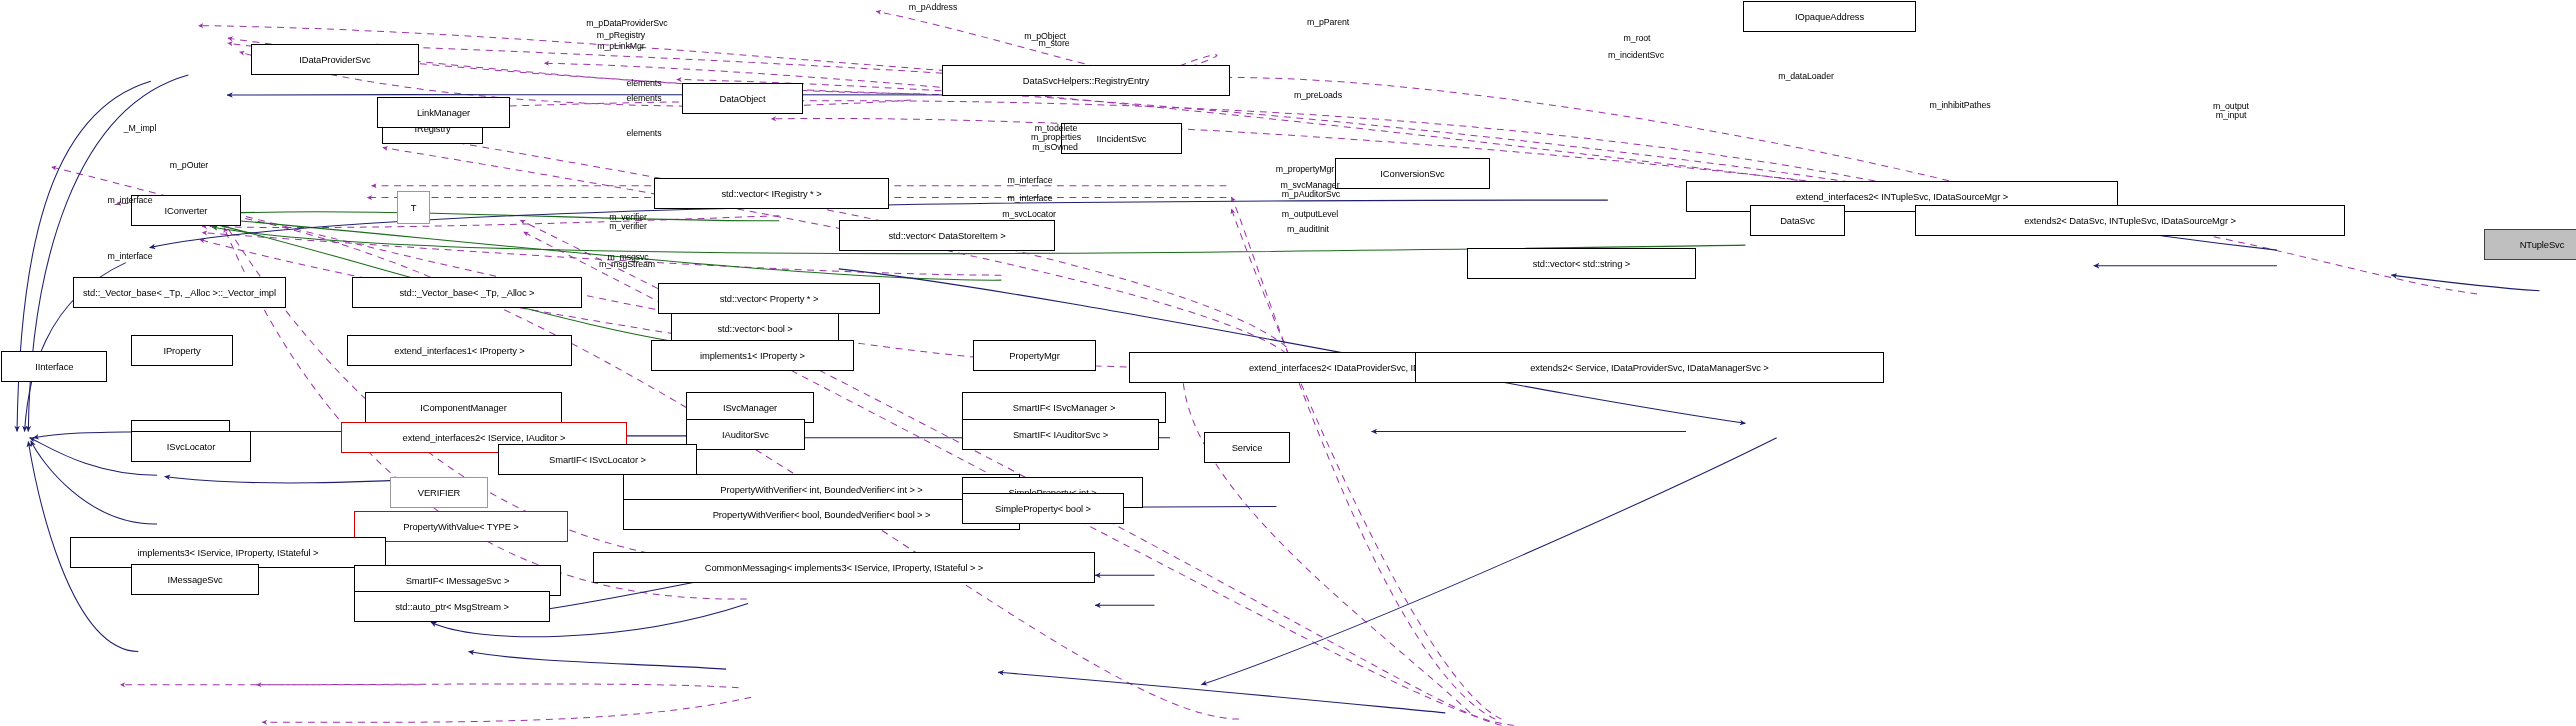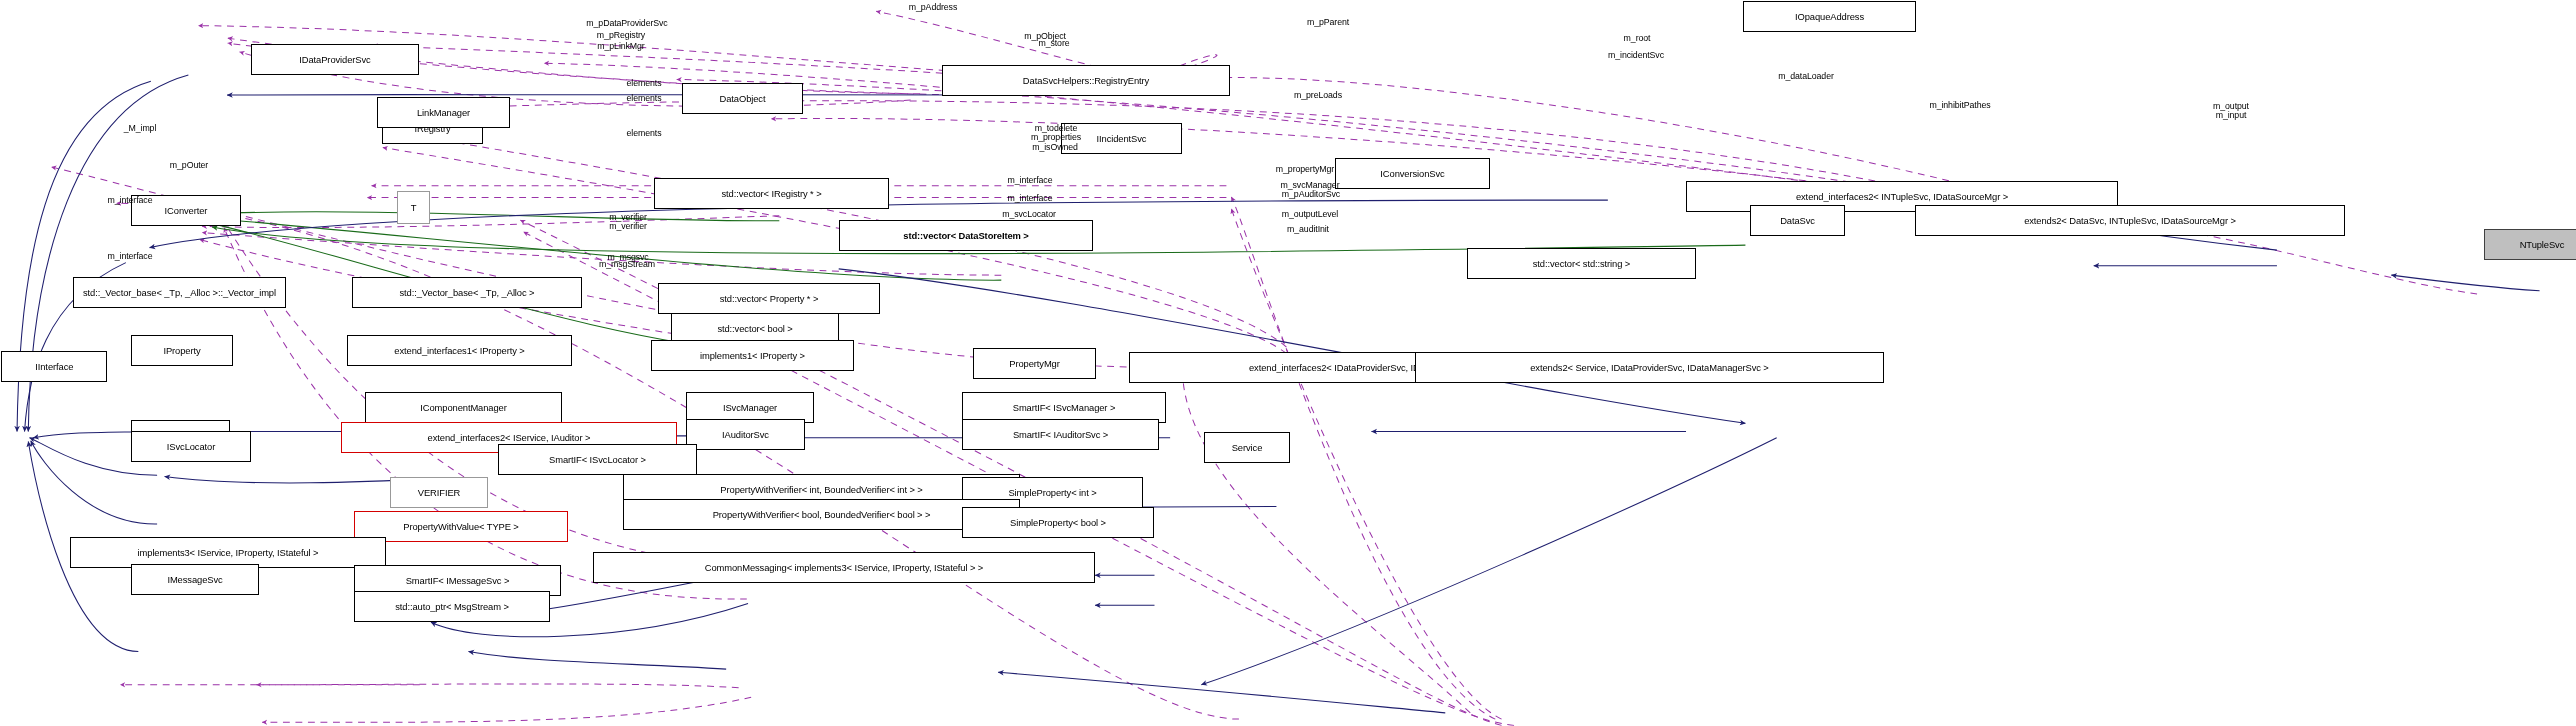--- a/index.html
+++ b/index.html
@@ -225,48 +225,48 @@
       <div class="node" style="left: 377px; top: 97px; width: 133px; height: 31px;">LinkManager</div>
       <div class="node" style="left: 1061px; top: 123px; width: 121px; height: 31px;">IIncidentSvc</div>
       <div class="node" style="left: 1335px; top: 158px; width: 155px; height: 31px;">IConversionSvc</div>
       <div class="node" style="left: 1686px; top: 181px; width: 432px; height: 31px;">extend_interfaces2&lt; INTupleSvc, IDataSourceMgr &gt;</div>
       <div class="node" style="left: 131px; top: 195px; width: 110px; height: 31px;">IConverter</div>
       <div class="node" style="left: 654px; top: 178px; width: 235px; height: 31px;">std::vector&lt; IRegistry * &gt;</div>
       <div class="node" style="left: 1750px; top: 205px; width: 95px; height: 31px;">DataSvc</div>
       <div class="node" style="left: 1915px; top: 205px; width: 430px; height: 31px;">extends2&lt; DataSvc, INTupleSvc, IDataSourceMgr &gt;</div>
       <div class="node filled" style="left: 2484px; top: 229px; width: 116px; height: 31px;">NTupleSvc</div>
       <div class="node grey-border" style="left: 397px; top: 191px; width: 33px; height: 33px;">T</div>
-      <div class="node" style="left: 839px; top: 220px; width: 254px; height: 31px; font-weight: bold;">std::vector&lt; DataStoreItem &gt;</div>
+      <div class="node" style="left: 839px; top: 220px; width: 216px; height: 31px;">std::vector&lt; DataStoreItem &gt;</div>
       <div class="node" style="left: 1467px; top: 248px; width: 229px; height: 31px;">std::vector&lt; std::string &gt;</div>
       <div class="node" style="left: 73px; top: 277px; width: 213px; height: 31px;">std::_Vector_base&lt; _Tp, _Alloc &gt;::_Vector_impl</div>
       <div class="node" style="left: 352px; top: 277px; width: 230px; height: 31px;">std::_Vector_base&lt; _Tp, _Alloc &gt;</div>
       <div class="node" style="left: 658px; top: 283px; width: 222px; height: 31px;">std::vector&lt; Property * &gt;</div>
       <div class="node" style="left: 671px; top: 313px; width: 168px; height: 31px;">std::vector&lt; bool &gt;</div>
       <div class="node" style="left: 1.3px; top: 351px; width: 106px; height: 31px;">IInterface</div>
       <div class="node" style="left: 131px; top: 335px; width: 102px; height: 31px;">IProperty</div>
       <div class="node" style="left: 347px; top: 335px; width: 225px; height: 31px;">extend_interfaces1&lt; IProperty &gt;</div>
       <div class="node" style="left: 651px; top: 340px; width: 203px; height: 31px;">implements1&lt; IProperty &gt;</div>
-      <div class="node" style="left: 973px; top: 348px; width: 123px; height: 31px;">PropertyMgr</div>
+      <div class="node" style="left: 973px; top: 340px; width: 123px; height: 31px;">PropertyMgr</div>
       <div class="node" style="left: 1129px; top: 352px; width: 483px; height: 31px;">extend_interfaces2&lt; IDataProviderSvc, IDataManagerSvc &gt;</div>
       <div class="node" style="left: 1415px; top: 352px; width: 469px; height: 31px;">extends2&lt; Service, IDataProviderSvc, IDataManagerSvc &gt;</div>
       <div class="node" style="left: 131px; top: 392px; width: 99px; height: 31px; margin-top: 28px;">IStateful</div>
       <div class="node" style="left: 365px; top: 392px; width: 197px; height: 31px;">IComponentManager</div>
       <div class="node" style="left: 686px; top: 392px; width: 128px; height: 31px;">ISvcManager</div>
       <div class="node" style="left: 962px; top: 392px; width: 204px; height: 31px;">SmartIF&lt; ISvcManager &gt;</div>
       <div class="node" style="left: 131px; top: 431px; width: 120px; height: 31px;">ISvcLocator</div>
-      <div class="node red" style="left: 341px; top: 422px; width: 336px; height: 31px;">extend_interfaces2&lt; IService, IAuditor &gt;</div>
+      <div class="node red" style="left: 341px; top: 422px; width: 286px; height: 31px;">extend_interfaces2&lt; IService, IAuditor &gt;</div>
       <div class="node" style="left: 686px; top: 419px; width: 119px; height: 31px;">IAuditorSvc</div>
       <div class="node" style="left: 962px; top: 419px; width: 197px; height: 31px;">SmartIF&lt; IAuditorSvc &gt;</div>
       <div class="node" style="left: 1204px; top: 432px; width: 86px; height: 31px;">Service</div>
       <div class="node" style="left: 498px; top: 444px; width: 199px; height: 31px;">SmartIF&lt; ISvcLocator &gt;</div>
       <div class="node grey-border" style="left: 390px; top: 477px; width: 98px; height: 31px;">VERIFIER</div>
       <div class="node" style="left: 623px; top: 474px; width: 397px; height: 31px;">PropertyWithVerifier&lt; int, BoundedVerifier&lt; int &gt; &gt;</div>
       <div class="node" style="left: 962px; top: 477px; width: 181px; height: 31px;">SimpleProperty&lt; int &gt;</div>
       <div class="node" style="left: 623px; top: 499px; width: 397px; height: 31px;">PropertyWithVerifier&lt; bool, BoundedVerifier&lt; bool &gt; &gt;</div>
-      <div class="node" style="left: 962px; top: 507px; width: 192px; height: 31px;">SimpleProperty&lt; bool &gt;</div>
+      <div class="node" style="left: 962px; top: 493px; width: 162px; height: 31px;">SimpleProperty&lt; bool &gt;</div>
       <div class="node red" style="left: 354px; top: 511px; width: 214px; height: 31px;">PropertyWithValue&lt; TYPE &gt;</div>
       <div class="node" style="left: 70px; top: 537px; width: 316px; height: 31px;">implements3&lt; IService, IProperty, IStateful &gt;</div>
       <div class="node" style="left: 593px; top: 552px; width: 502px; height: 31px;">CommonMessaging&lt; implements3&lt; IService, IProperty, IStateful &gt; &gt;</div>
       <div class="node" style="left: 131px; top: 564px; width: 128px; height: 31px;">IMessageSvc</div>
       <div class="node" style="left: 354px; top: 565px; width: 207px; height: 31px;">SmartIF&lt; IMessageSvc &gt;</div>
       <div class="node" style="left: 354px; top: 591px; width: 196px; height: 31px;">std::auto_ptr&lt; MsgStream &gt;</div>
     </div>
 
   <div id="label-host">
       <div class="edge-label" style="left: 933px; top: 8.1px;">m_pAddress</div>

